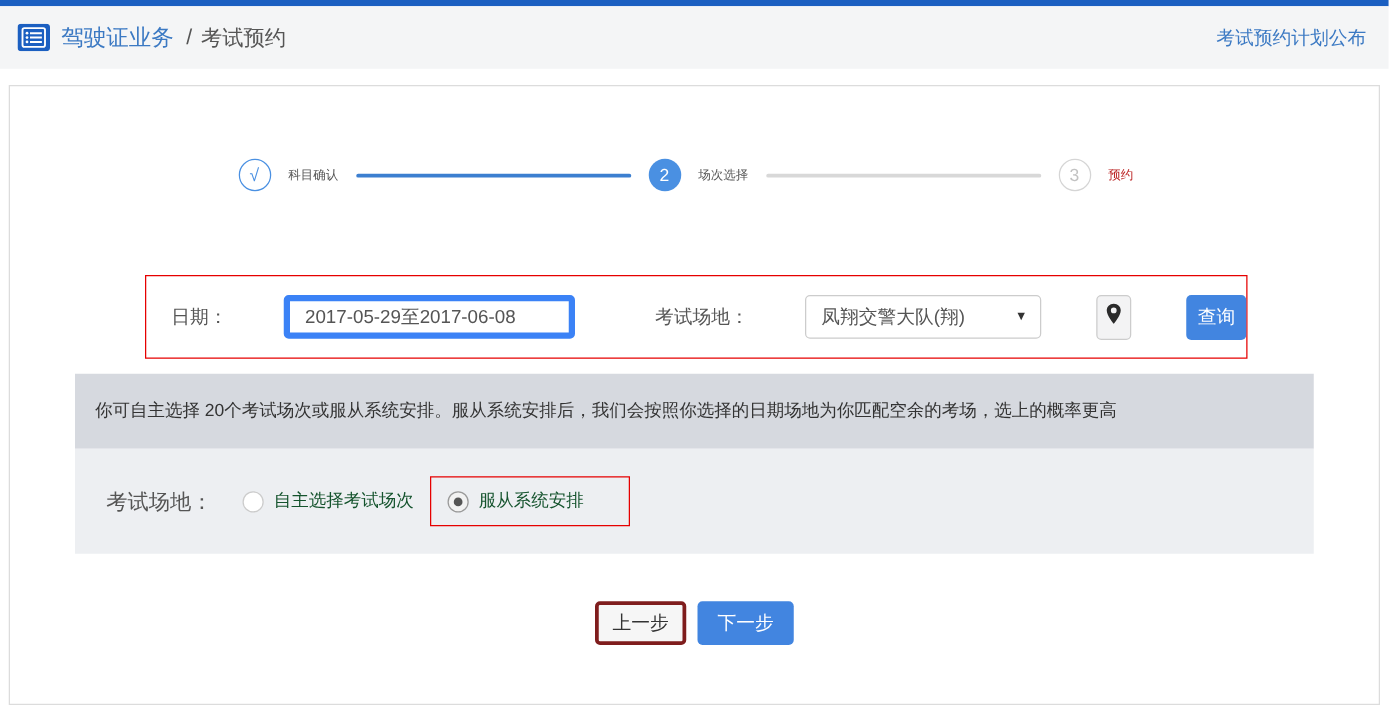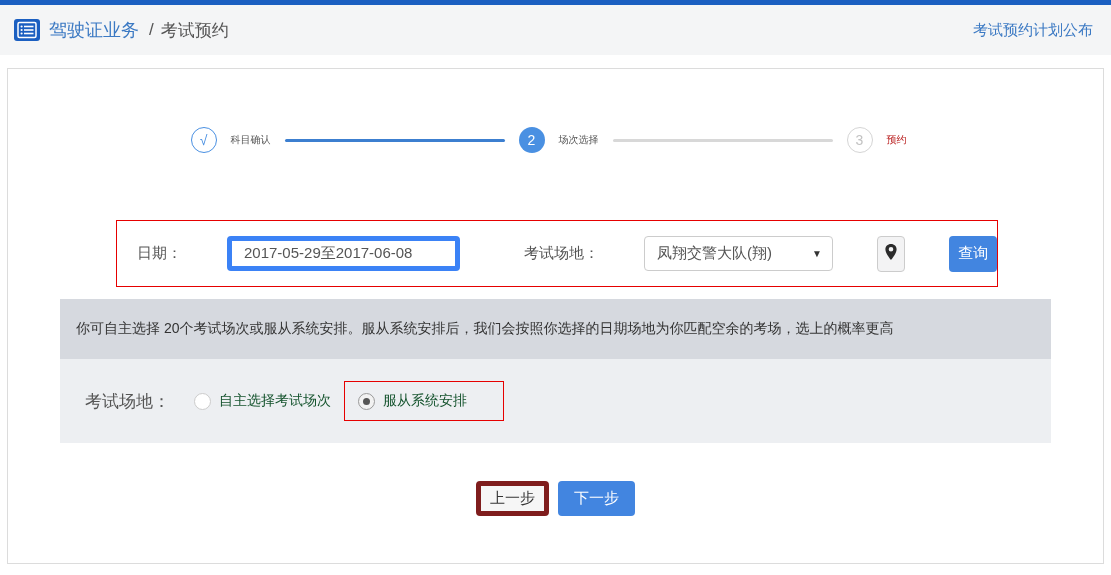--- a/index.html
+++ b/index.html
@@ -50,21 +50,21 @@
   .radio-opt { display:flex; align-items:center; cursor:pointer; }
   .radio-circle { width:17px; height:17px; border-radius:50%; background:#fff; border:1px solid #ccc;
     display:flex; align-items:center; justify-content:center; }
   .radio-circle.checked { background:#f2f2f2; border-color:#9a9a9a; }
   .radio-dot { width:7px; height:7px; border-radius:50%; background:#555; }
   .radio-label { font-size:14px; color:#14532d; margin-left:8px; white-space:nowrap; }
   .selected-wrap { border:1px solid var(--red); margin-left:13px; padding:10px 36px 10px 13px; display:flex; align-items:center; }
 
   .actions { margin-top:38px; display:flex; justify-content:center; gap:9px; }
   .btn { height:35px; border-radius:4px; font-size:15px; cursor:pointer; font-family:inherit; }
-  .btn-prev { width:73px; background:#f6f6f6; border:5px solid #7f1d1d; color:#333; }
+  .btn-prev { width:73px; background:#f6f6f6; border:3px solid #7f1d1d; color:#333; }
   .btn-next { width:77px; background:var(--btn); border:none; color:#fff; }
 </style>
 </head>
 <body>
 
 <div class="topbar"></div>
 
 <div class="header">
   <span class="brand-icon">
     <svg width="26" height="22" viewBox="0 0 26 22">

